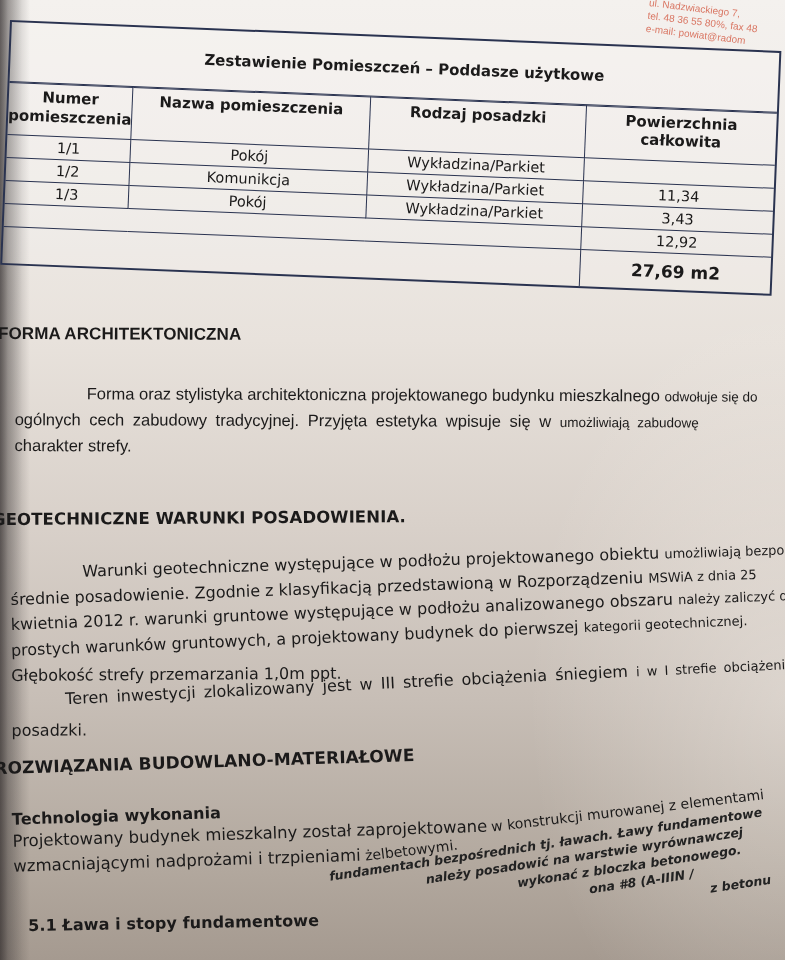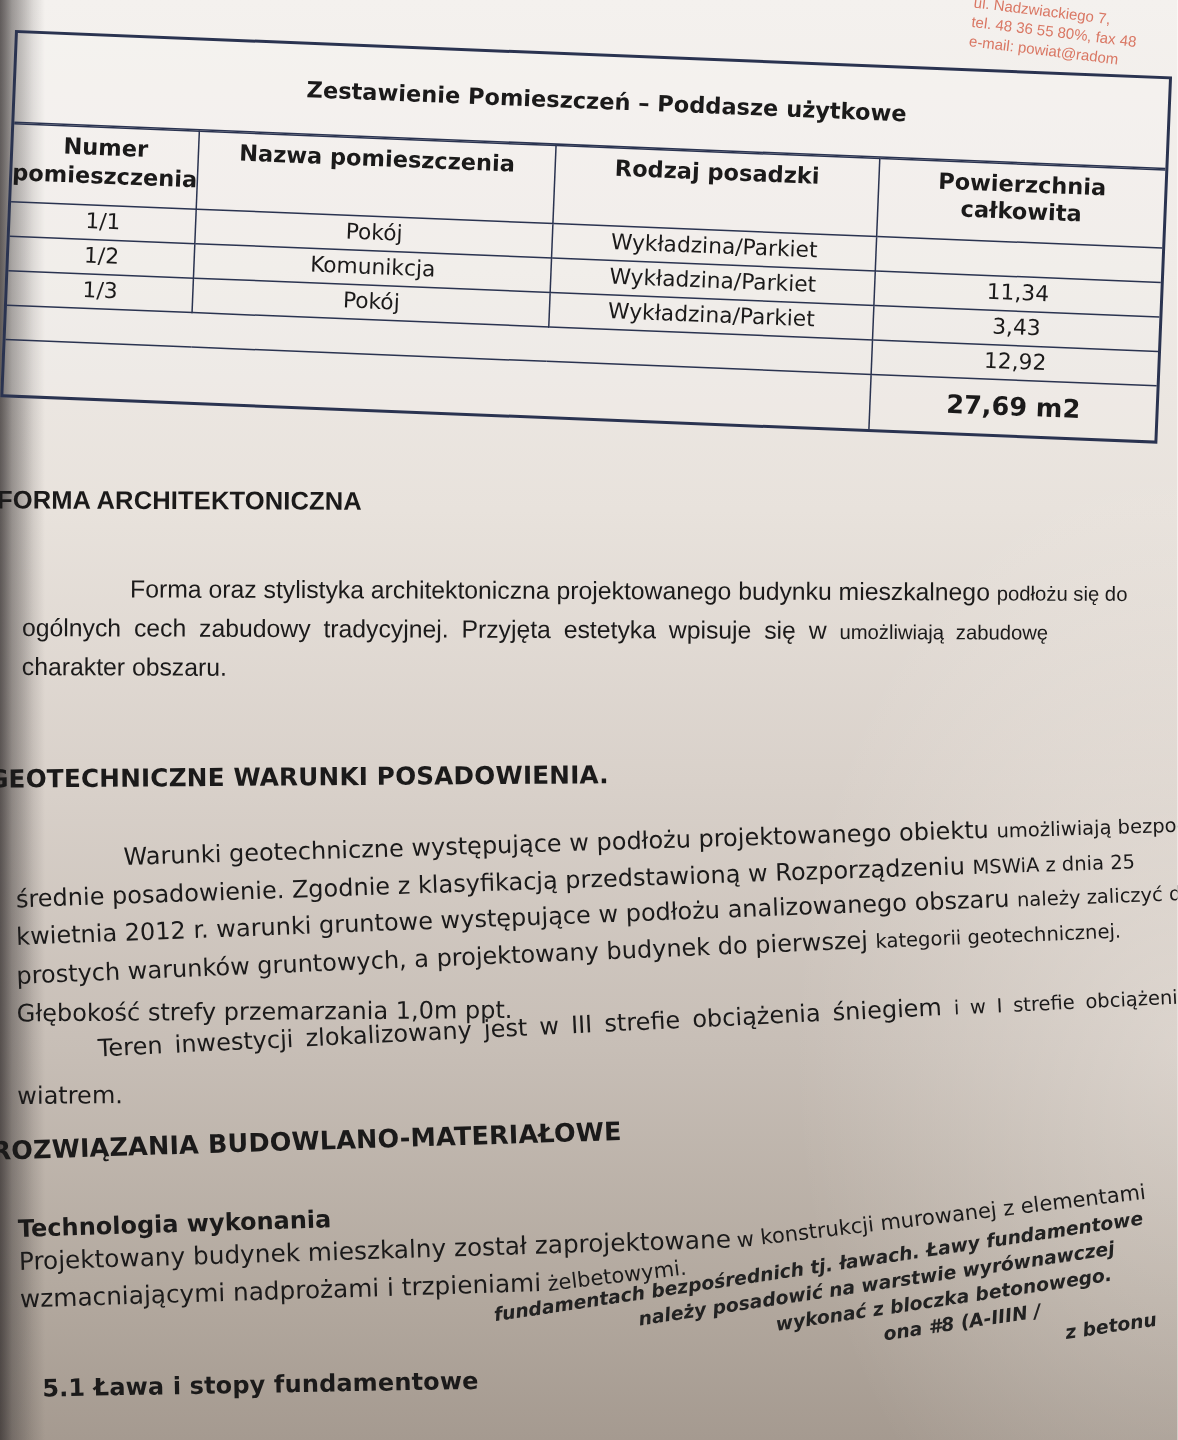--- a/index.html
+++ b/index.html
@@ -156,27 +156,27 @@
         <td class="total">27,69 m2</td>
       </tr>
     </tbody>
   </table>
 </div>
 
 <div class="section s1">
   <div class="heading">FORMA ARCHITEKTONICZNA</div>
   <div class="p-block">
     <div class="line indent">
-      <span>Forma oraz stylistyka architektoniczna projektowanego budynku mieszkalnego </span><span class="small">podłożu się do</span>
+      <span>Forma oraz stylistyka architektoniczna projektowanego budynku mieszkalnego </span><span class="small">odwołuje się do</span>
     </div>
     <div class="line" style="word-spacing:4px;">
       <span>ogólnych cech  zabudowy tradycyjnej. Przyjęta estetyka wpisuje się w </span><span class="small">umożliwiają zabudowę</span>
     </div>
     <div class="line">
-      <span>charakter obszaru.</span>
+      <span>charakter strefy.</span>
     </div>
   </div>
 </div>
 
 <div class="section s2">
   <div class="heading">GEOTECHNICZNE WARUNKI POSADOWIENIA.</div>
   <div class="p-block">
     <div class="line indent l1">
       <span>Warunki geotechniczne występujące w podłożu projektowanego obiektu </span><span class="small">umożliwiają bezpo-</span>
     </div>
@@ -189,21 +189,21 @@
     <div class="line l4">
       <span>prostych warunków gruntowych, a projektowany budynek do pierwszej  </span><span class="small">kategorii geotechnicznej.</span>
     </div>
     <div class="line">
       <span>Głębokość strefy przemarzania 1,0m ppt.</span>
     </div>
     <div class="line indent l6" style="padding-left:54px; word-spacing:3px;">
       <span>Teren inwestycji zlokalizowany jest  w III strefie obciążenia śniegiem </span><span class="small">i w I strefie obciążenia</span>
     </div>
     <div class="line" style="margin-top:4px;">
-      <span>wiatrem.</span>
+      <span>posadzki.</span>
     </div>
   </div>
 </div>
 
 <div class="section s3">
   <div class="heading">ROZWIĄZANIA BUDOWLANO-MATERIAŁOWE</div>
   <div class="sub">Technologia wykonania</div>
   <div class="line l-a">
     <span>Projektowany budynek mieszkalny został zaprojektowane </span><span class="tail">w konstrukcji murowanej z elementami</span>
   </div>

